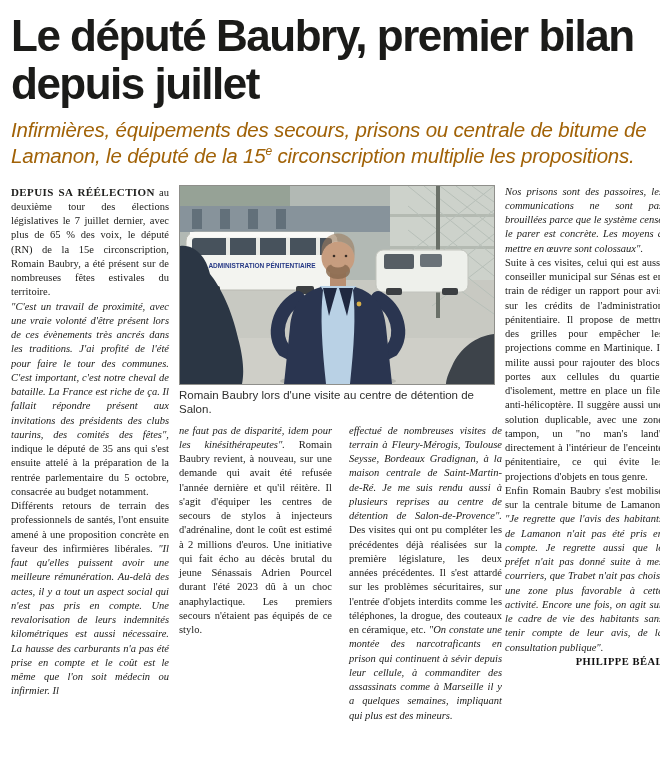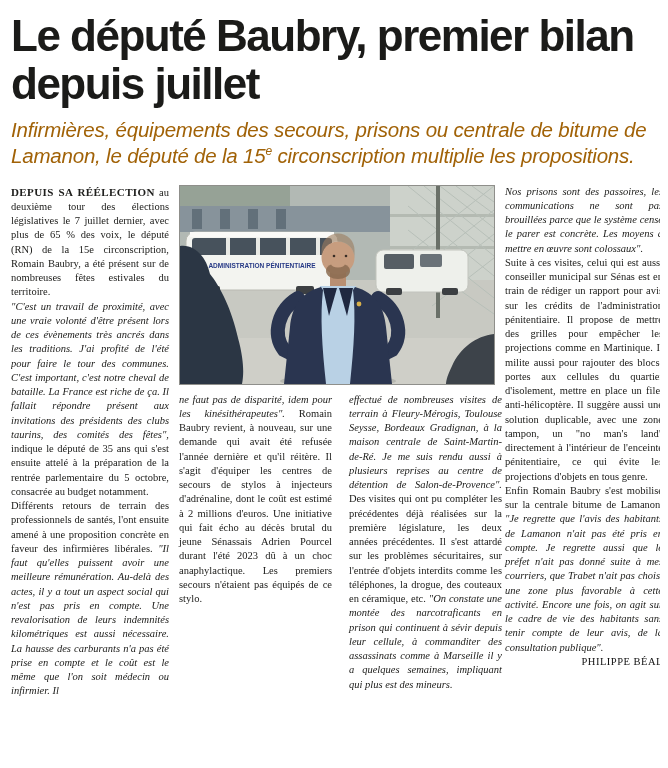--- a/index.html
+++ b/index.html
@@ -72,21 +72,21 @@
   }
   .mid-cols{
     display:flex;
     gap:17px;
     margin-top:8px;
   }
   .mid-cols .col{ flex:0 0 153px; width:153px; }
   .byline{
     margin-top:2px;
     text-align:right;
-    font-weight:normal;
+    font-weight:bold;
     font-size:10.5px;
     letter-spacing:0.5px;
     color:#111;
   }
 </style>
 </head>
 <body>
 
 <div class="page">
 
@@ -165,20 +165,21 @@
               <ellipse cx="158" cy="78" rx="7" ry="3.5" fill="#c79d7f"></ellipse>
               <circle cx="154" cy="70" r="1.3" fill="#3a2e26"></circle>
               <circle cx="166" cy="70" r="1.3" fill="#3a2e26"></circle>
               <circle cx="179" cy="118" r="2.4" fill="#d8b04a"></circle>
             </g>
 
             <path d="M0,60 C14,58 26,70 30,88 C40,100 52,124 58,152 C64,174 64,188 62,198 L0,198 Z" fill="#2b3644"></path>
             <path d="M314,148 C296,150 280,162 272,180 C268,188 266,194 266,198 L314,198 Z" fill="#3d434a"></path>
           </svg>
         </div>
+        <figcaption>Romain Baubry lors d'une visite au centre de détention de Salon.</figcaption>
       </figure>
 
       <div class="mid-cols">
         <div class="col">
           <p><span class="seg-italic">ne faut pas de disparité, idem pour les kinésithérapeutes". </span><span class="seg-normal">Romain Baubry revient, à nouveau, sur une demande qui avait été refusée l'année dernière et qu'il réitère. Il s'agit d'équiper les centres de secours de stylos à injecteurs d'adrénaline, dont le coût est estimé à 2 millions d'euros. Une initiative qui fait écho au décès brutal du jeune Sénassais Adrien Pourcel durant l'été 2023 dû à un choc anaphylactique. Les premiers secours n'étaient pas équipés de ce stylo.</span></p>
         </div>
         <div class="col">
           <p><span class="seg-italic">effectué de nombreuses visites de terrain à Fleury-Mérogis, Toulouse Seysse, Bordeaux Gradignan, à la maison centrale de Saint-Martin-de-Ré. Je me suis rendu aussi à plusieurs reprises au centre de détention de Salon-de-Provence". </span><span class="seg-normal">Des visites qui ont pu compléter les précédentes déjà réalisées sur la première législature, les deux années précédentes. Il s'est attardé sur les problèmes sécuritaires, sur l'entrée d'objets interdits comme les téléphones, la drogue, des couteaux en céramique, etc. </span><span class="seg-italic">"On constate une montée des narcotraficants en prison qui continuent à sévir depuis leur cellule, à commanditer des assassinats comme à Marseille il y a quelques semaines, impliquant qui plus est des mineurs.</span></p>
         </div>
       </div>

